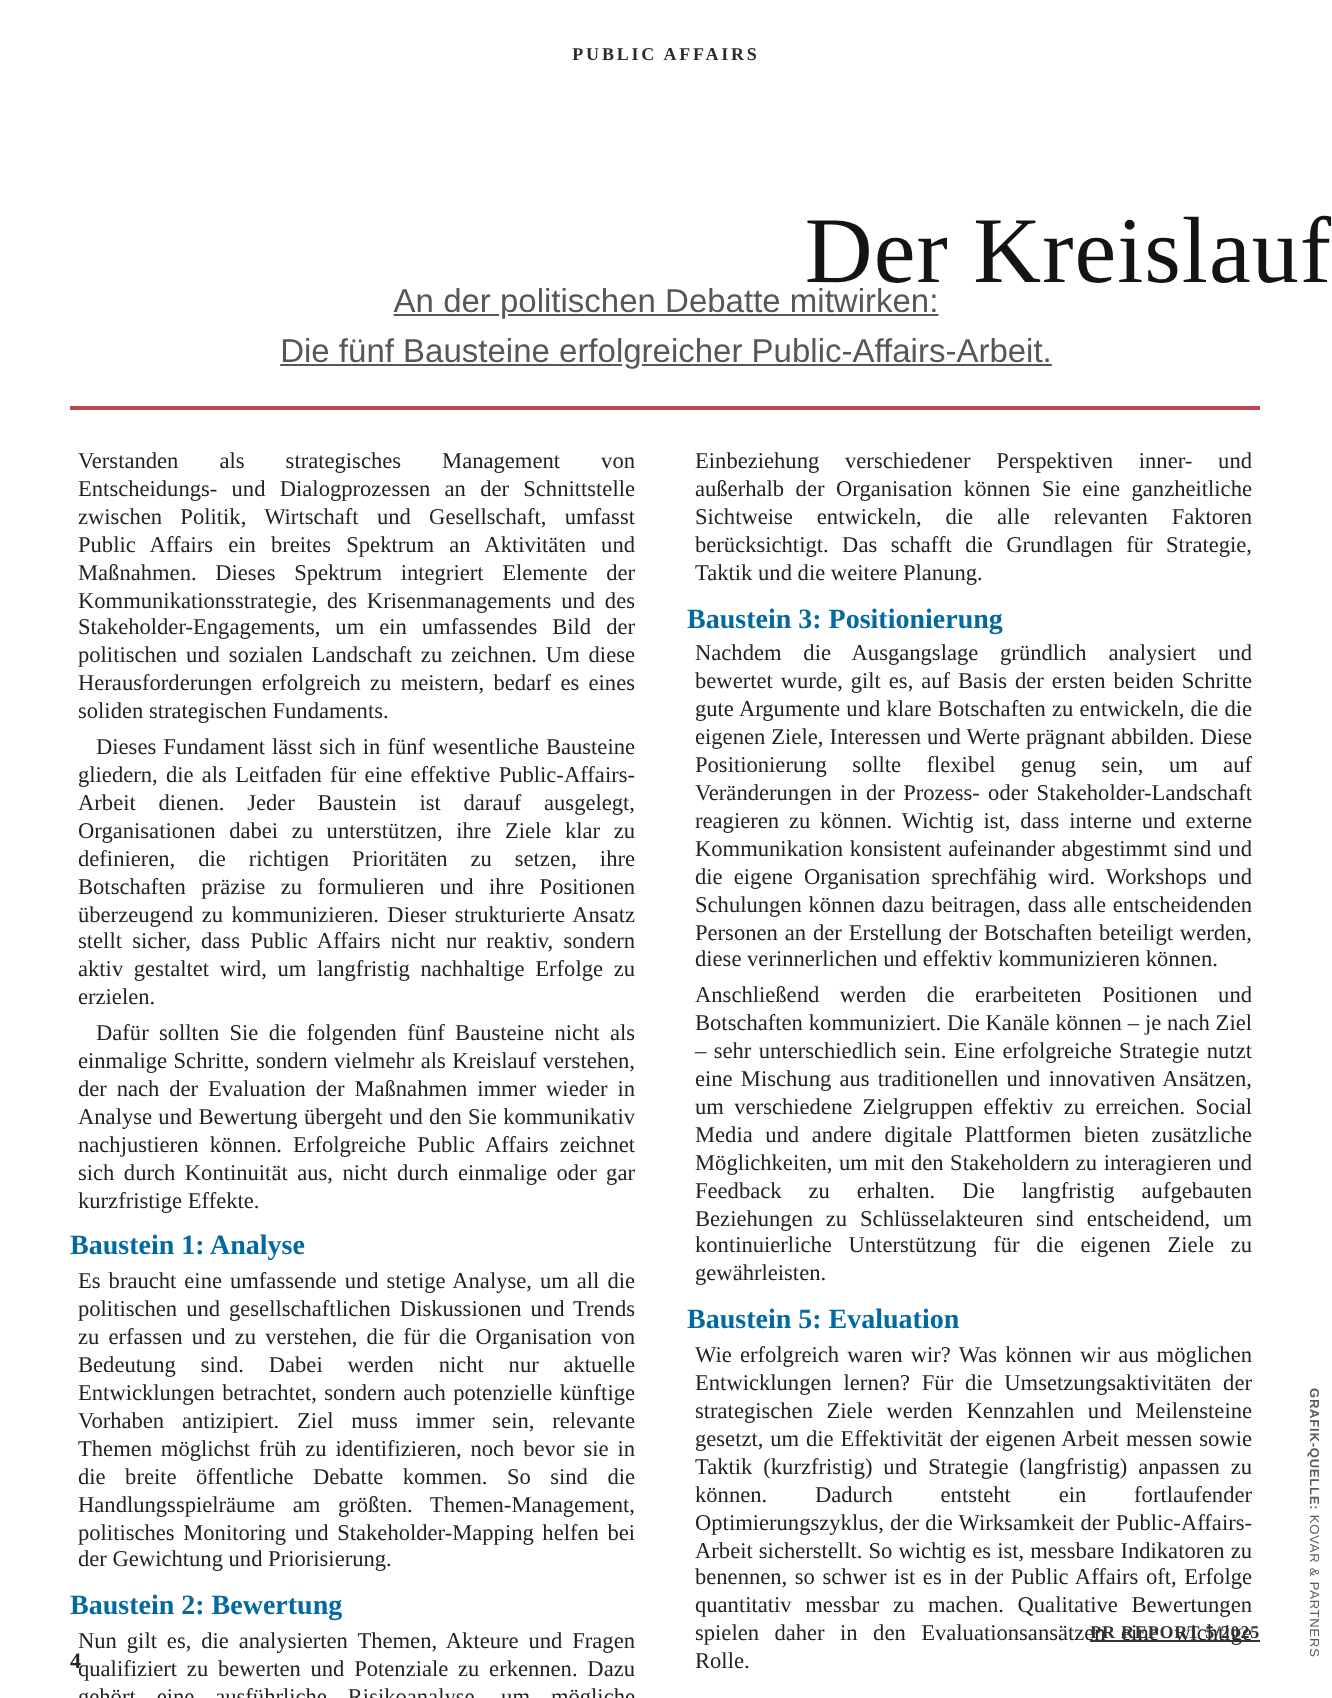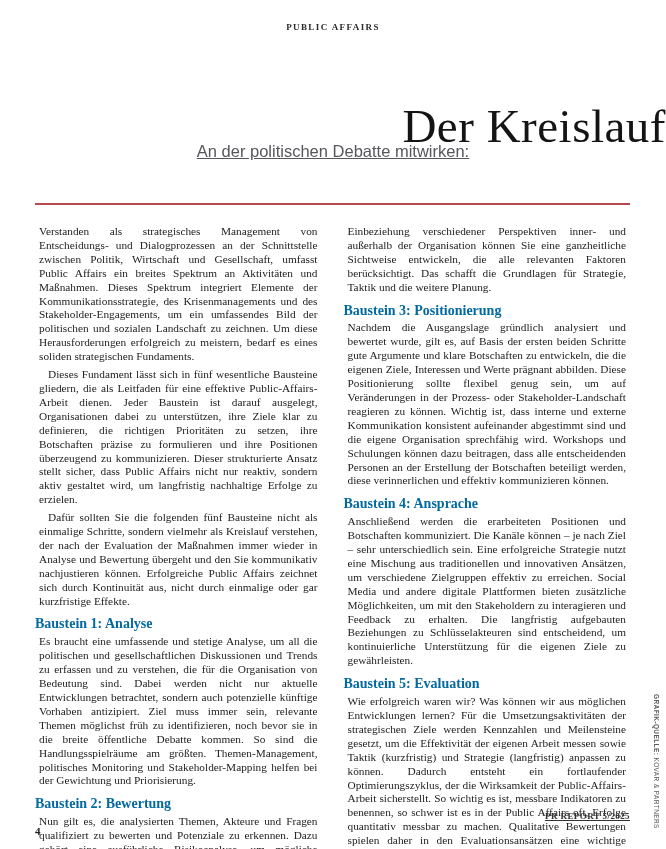--- a/index.html
+++ b/index.html
@@ -126,41 +126,41 @@
 <body>
 
 <div class="page">
 
   <div class="kicker">PUBLIC AFFAIRS</div>
 
   <h1 class="title">Der Kreislauf</h1>
 
   <div class="subtitle">
     <div>An der politischen Debatte mitwirken:</div>
+    <div>Die fünf Bausteine erfolgreicher Public-Affairs-Arbeit.</div>
   </div>
 
   <div class="rule"></div>
 
   <div class="body-columns">
 
     <div class="col">
       <p class="para">Verstanden als strategisches Management von Entscheidungs- und Dialogprozessen an der Schnittstelle zwischen Politik, Wirtschaft und Gesellschaft, umfasst Public Affairs ein breites Spektrum an Aktivitäten und Maßnahmen. Dieses Spektrum integriert Elemente der Kommunikationsstrategie, des Krisenmanagements und des Stakeholder-Engagements, um ein umfassendes Bild der politischen und sozialen Landschaft zu zeichnen. Um diese Herausforderungen erfolgreich zu meistern, bedarf es eines soliden strategischen Fundaments.</p>
       <p class="para indent">Dieses Fundament lässt sich in fünf wesentliche Bausteine gliedern, die als Leitfaden für eine effektive Public-Affairs-Arbeit dienen. Jeder Baustein ist darauf ausgelegt, Organisationen dabei zu unterstützen, ihre Ziele klar zu definieren, die richtigen Prioritäten zu setzen, ihre Botschaften präzise zu formulieren und ihre Positionen überzeugend zu kommunizieren. Dieser strukturierte Ansatz stellt sicher, dass Public Affairs nicht nur reaktiv, sondern aktiv gestaltet wird, um langfristig nachhaltige Erfolge zu erzielen.</p>
       <p class="para indent">Dafür sollten Sie die folgenden fünf Bausteine nicht als einmalige Schritte, sondern vielmehr als Kreislauf verstehen, der nach der Evaluation der Maßnahmen immer wieder in Analyse und Bewertung übergeht und den Sie kommunikativ nachjustieren können. Erfolgreiche Public Affairs zeichnet sich durch Kontinuität aus, nicht durch einmalige oder gar kurzfristige Effekte.</p>
       <h2 class="heading">Baustein 1: Analyse</h2>
       <p class="para">Es braucht eine umfassende und stetige Analyse, um all die politischen und gesellschaftlichen Diskussionen und Trends zu erfassen und zu verstehen, die für die Organisation von Bedeutung sind. Dabei werden nicht nur aktuelle Entwicklungen betrachtet, sondern auch potenzielle künftige Vorhaben antizipiert. Ziel muss immer sein, relevante Themen möglichst früh zu identifizieren, noch bevor sie in die breite öffentliche Debatte kommen. So sind die Handlungsspielräume am größten. Themen-Management, politisches Monitoring und Stakeholder-Mapping helfen bei der Gewichtung und Priorisierung.</p>
       <h2 class="heading">Baustein 2: Bewertung</h2>
       <p class="para">Nun gilt es, die analysierten Themen, Akteure und Fragen qualifiziert zu bewerten und Potenziale zu erkennen. Dazu gehört eine ausführliche Risikoanalyse, um mögliche Herausforderungen zu identifizieren, die den Erfolg der Organisation beeinträchtigen könnten. Diese gilt es zu reduzieren. Durch die</p>
     </div>
 
     <div class="col">
       <p class="para">Einbeziehung verschiedener Perspektiven inner- und außerhalb der Organisation können Sie eine ganzheitliche Sichtweise entwickeln, die alle relevanten Faktoren berücksichtigt. Das schafft die Grundlagen für Strategie, Taktik und die weitere Planung.</p>
       <h2 class="heading">Baustein 3: Positionierung</h2>
       <p class="para">Nachdem die Ausgangslage gründlich analysiert und bewertet wurde, gilt es, auf Basis der ersten beiden Schritte gute Argumente und klare Botschaften zu entwickeln, die die eigenen Ziele, Interessen und Werte prägnant abbilden. Diese Positionierung sollte flexibel genug sein, um auf Veränderungen in der Prozess- oder Stakeholder-Landschaft reagieren zu können. Wichtig ist, dass interne und externe Kommunikation konsistent aufeinander abgestimmt sind und die eigene Organisation sprechfähig wird. Workshops und Schulungen können dazu beitragen, dass alle entscheidenden Personen an der Erstellung der Botschaften beteiligt werden, diese verinnerlichen und effektiv kommunizieren können.</p>
-      <h2 class="heading">Baustein 4: Ansprache</h2>
       <p class="para">Anschließend werden die erarbeiteten Positionen und Botschaften kommuniziert. Die Kanäle können – je nach Ziel – sehr unterschiedlich sein. Eine erfolgreiche Strategie nutzt eine Mischung aus traditionellen und innovativen Ansätzen, um verschiedene Zielgruppen effektiv zu erreichen. Social Media und andere digitale Plattformen bieten zusätzliche Möglichkeiten, um mit den Stakeholdern zu interagieren und Feedback zu erhalten. Die langfristig aufgebauten Beziehungen zu Schlüsselakteuren sind entscheidend, um kontinuierliche Unterstützung für die eigenen Ziele zu gewährleisten.</p>
       <h2 class="heading">Baustein 5: Evaluation</h2>
       <p class="para">Wie erfolgreich waren wir? Was können wir aus möglichen Entwicklungen lernen? Für die Umsetzungsaktivitäten der strategischen Ziele werden Kennzahlen und Meilensteine gesetzt, um die Effektivität der eigenen Arbeit messen sowie Taktik (kurzfristig) und Strategie (langfristig) anpassen zu können. Dadurch entsteht ein fortlaufender Optimierungszyklus, der die Wirksamkeit der Public-Affairs-Arbeit sicherstellt. So wichtig es ist, messbare Indikatoren zu benennen, so schwer ist es in der Public Affairs oft, Erfolge quantitativ messbar zu machen. Qualitative Bewertungen spielen daher in den Evaluationsansätzen eine wichtige Rolle.</p>
     </div>
 
   </div>
 
   <div class="credit">
     <span class="bold">GRAFIK-QUELLE:</span><span> KOVAR &amp; PARTNERS</span>
   </div>

